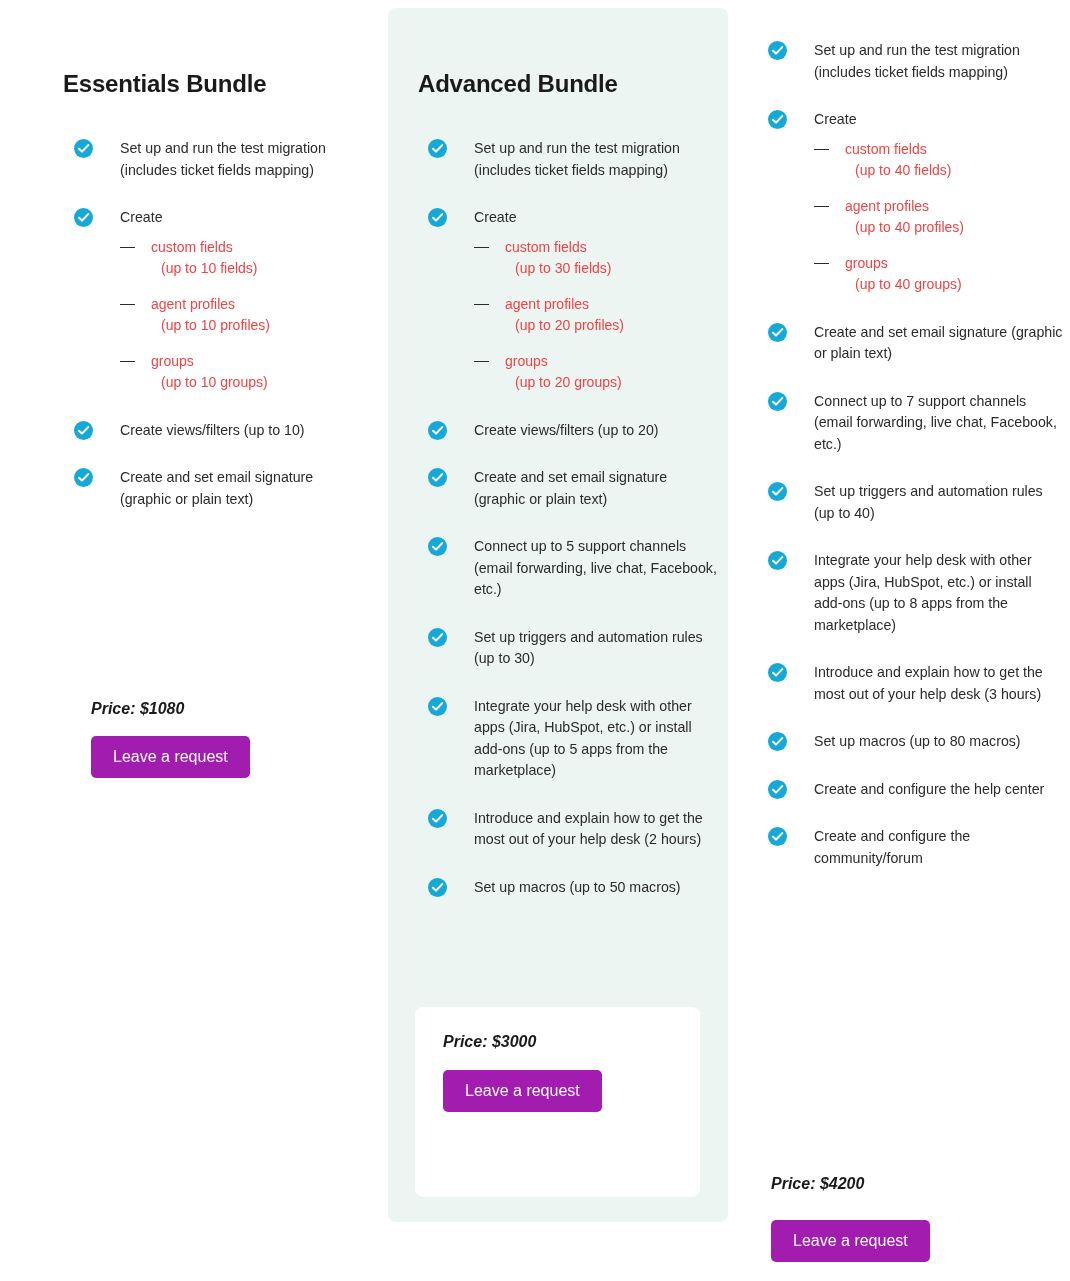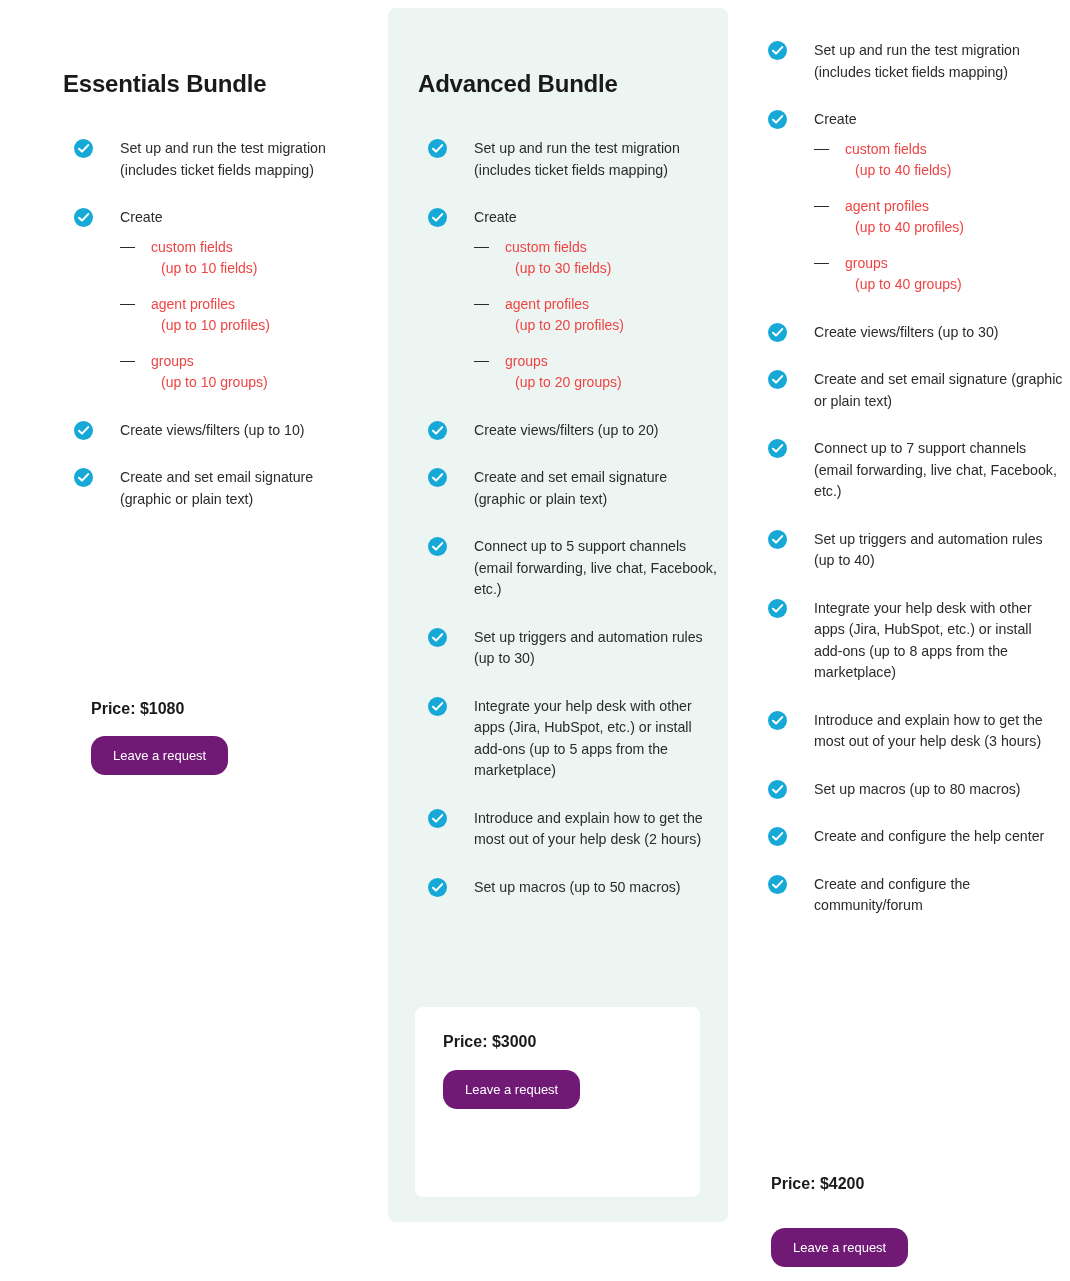--- a/index.html
+++ b/index.html
@@ -103,29 +103,30 @@
     height: 1.4px;
     background: #2b2b2b;
   }
   .sub-qty { display: block; padding-left: 10px; }
 
   
   .price {
     font-size: 16px;
     font-weight: 600;
     color: #1a1a1a;
+    font-style: italic;
   }
   .btn {
     display: inline-block;
-    background: #701a75;
+    background: #a21caf;
     color: #ffffff;
     border: none;
-    border-radius: 14px;
+    border-radius: 5px;
     font-family: "Liberation Sans", sans-serif;
-    font-size: 13px;
+    font-size: 16px;
     padding: 13px 22px;
     cursor: pointer;
     line-height: 1;
   }
 
   .price-block-essentials {
     position: absolute;
     left: 43px;
     top: 700px;
   }
@@ -141,21 +142,21 @@
     border-radius: 8px;
     padding: 26px 0 0 28px;
   }
   .price-card .price { margin-bottom: 19px; }
 
   .price-block-premium {
     position: absolute;
     left: 26px;
     top: 1175px;
   }
-  .price-block-premium .price { margin-bottom: 35px; }
+  .price-block-premium .price { margin-bottom: 27px; }
 </style>
 </head>
 <body>
 
 <div class="page">
 
   <div class="col-panel"></div>
 
   <div class="col col-essentials">
     <div class="col-inner">
@@ -318,28 +319,20 @@
               <li class="subitem"><span class="dash"></span><span>agent profiles</span><span class="sub-qty">(up to 40 profiles)</span></li>
               <li class="subitem"><span class="dash"></span><span>groups</span><span class="sub-qty">(up to 40 groups)</span></li>
             </ul>
           </li>
           <li class="feature">
             <span class="check-icon">
               <svg width="19" height="19" viewBox="0 0 19 19">
                 <path d="M5 9.8 L8 12.6 L14.2 6.1" fill="none" stroke="#ffffff" stroke-width="2.1" stroke-linecap="round" stroke-linejoin="round"></path>
               </svg>
             </span>
-            <span class="feat-text">Create views/filters (up to 30)</span>
-          </li>
-          <li class="feature">
-            <span class="check-icon">
-              <svg width="19" height="19" viewBox="0 0 19 19">
-                <path d="M5 9.8 L8 12.6 L14.2 6.1" fill="none" stroke="#ffffff" stroke-width="2.1" stroke-linecap="round" stroke-linejoin="round"></path>
-              </svg>
-            </span>
             <span class="feat-text">Create and set email signature (graphic or plain text)</span>
           </li>
           <li class="feature">
             <span class="check-icon">
               <svg width="19" height="19" viewBox="0 0 19 19">
                 <path d="M5 9.8 L8 12.6 L14.2 6.1" fill="none" stroke="#ffffff" stroke-width="2.1" stroke-linecap="round" stroke-linejoin="round"></path>
               </svg>
             </span>
             <span class="feat-text">Connect up to 7 support channels (email forwarding, live chat, Facebook, etc.)</span>
           </li>

